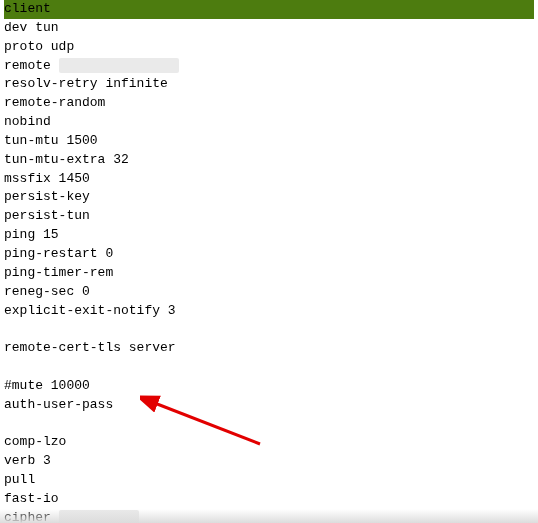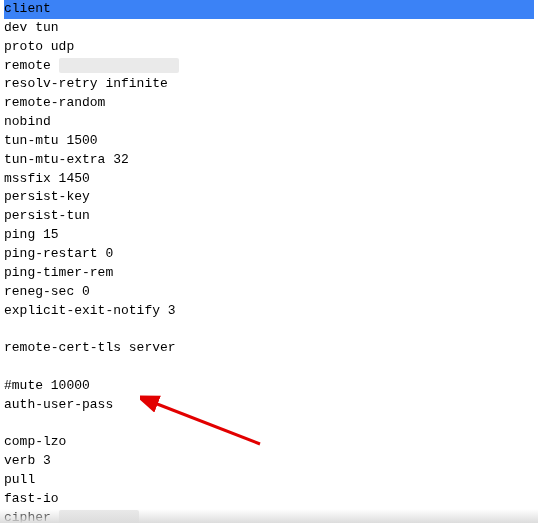--- a/index.html
+++ b/index.html
@@ -13,21 +13,21 @@
       height: 523px;
       position: relative;
       overflow: hidden;
     }
     .editor {
       padding: 0 4px;
       white-space: pre;
     }
     .line { display: block; min-height: 1.45em; }
     .hl {
-      background: #3b82f6;
+      background: #4d7c0f;
       display: block;
       width: 100%;
     }
     .redact {
       display: inline-block;
       height: 1.1em;
       vertical-align: text-bottom;
       background: #eaeaea;
       border-radius: 2px;
     }

